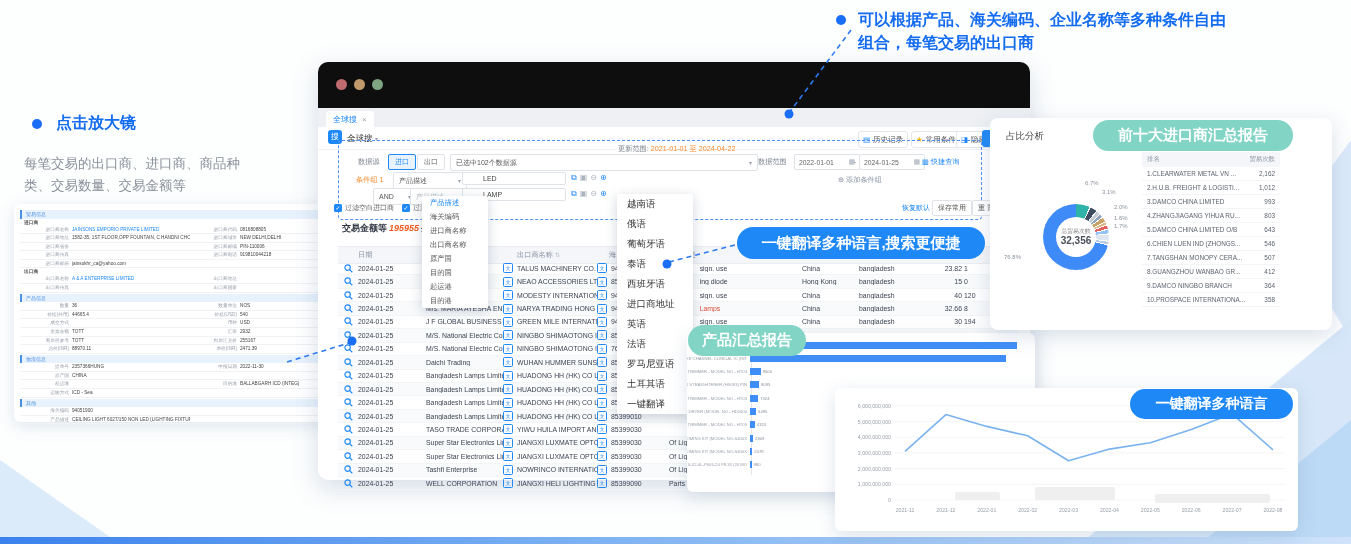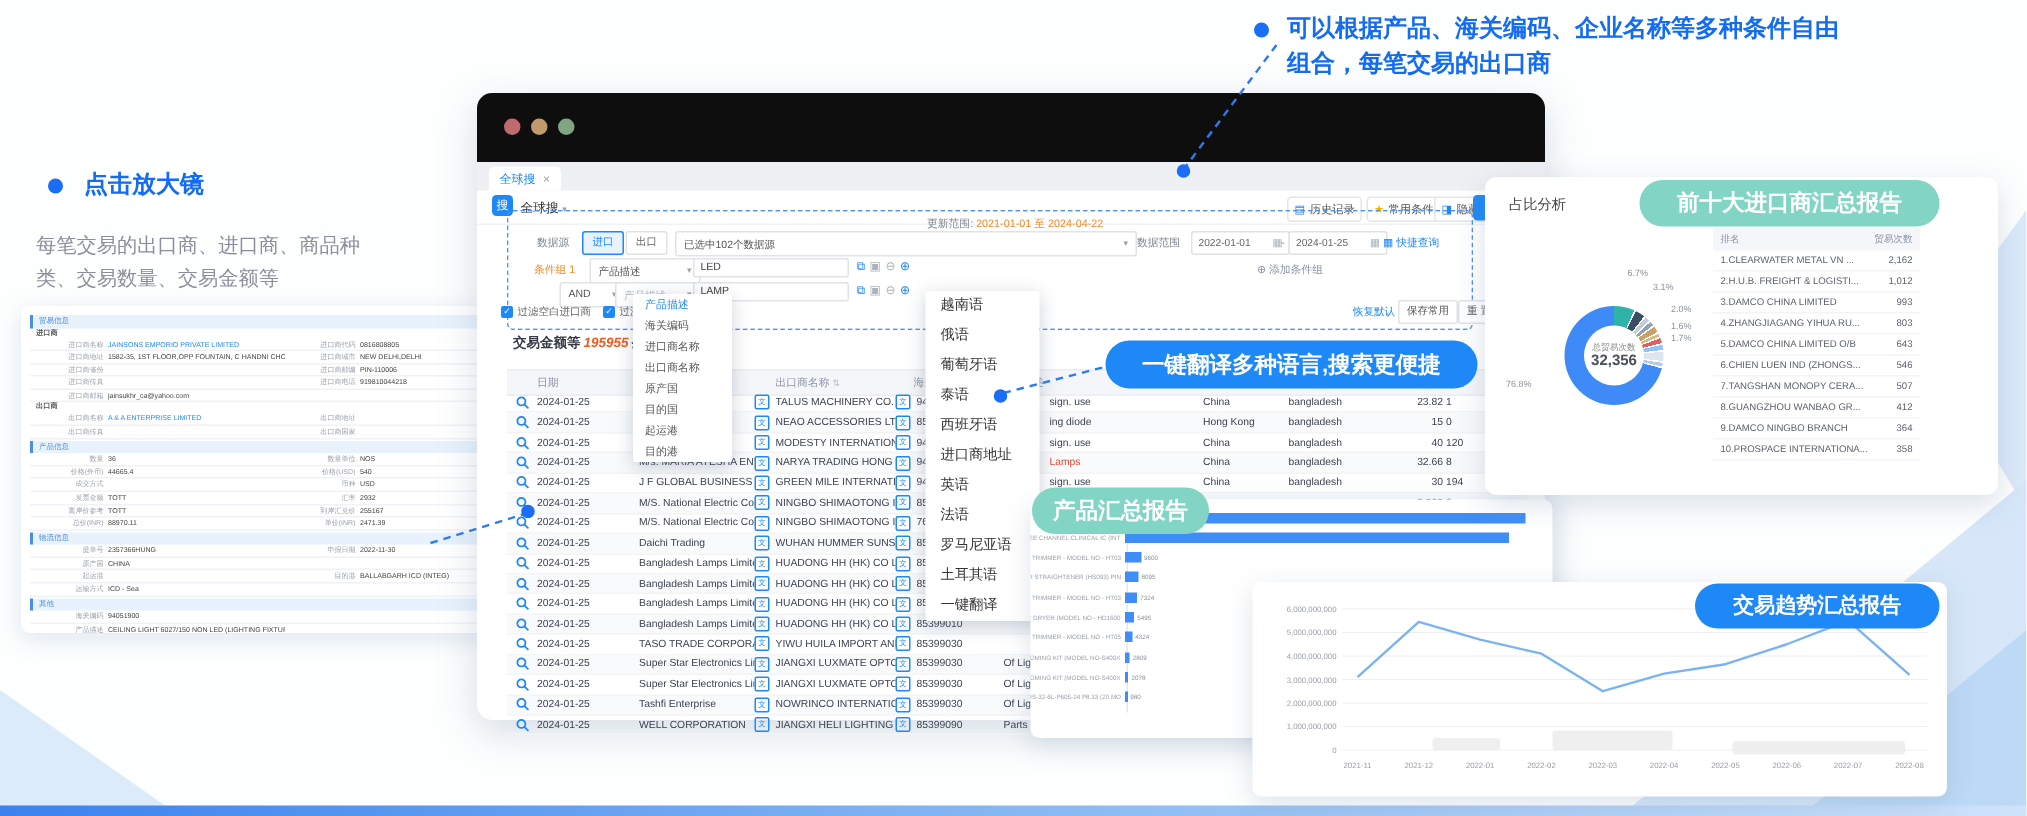--- a/index.html
+++ b/index.html
@@ -49,21 +49,21 @@
   .orange{color:#f5892b;}
   .toggle{height:14px;line-height:14px;font-size:7px;text-align:center;border-radius:2px;width:26px;}
   .toggle.on{background:#e8f3ff;border:1px solid #1e88f7;color:#1e88f7;}
   .toggle.off{background:#fff;border:1px solid #dfe3e8;color:#666;}
   .selbox{height:15px;border:1px solid #dfe3e8;border-radius:2px;background:#fff;display:flex;
     align-items:center;font-size:7px;color:#555;padding:0 5px;justify-content:space-between;}
   .chev{color:#9aa2ad;font-size:6px;}
   .dinput{height:14px;border:1px solid #dfe3e8;border-radius:2px;background:#fff;display:flex;
     align-items:center;font-size:6.8px;color:#666;padding:0 4px;justify-content:space-between;}
   .cal{color:#a8b0ba;font-size:7px;}
-  .kw{height:13px;border:1px solid #dfe3e8;border-radius:2px;font-size:7px;color:#444;padding:0 4px;
+  .kw{height:13px;border:1px solid #dfe3e8;border-radius:2px;font-size:7px;color:#444;padding:0 20px;
     box-sizing:border-box;font-family:inherit;}
   .icn{font-size:8px;}
   .blue{color:#1e88f7;} .gray{color:#aab2bc;}
   .cb{width:8px;height:8px;background:#1e88f7;border-radius:1.5px;color:#fff;font-size:6px;
     line-height:8px;text-align:center;display:inline-block;margin-right:3px;}
   .cbl{font-size:7px;color:#666;display:flex;align-items:center;}
   .sbtn{height:14px;line-height:13px;border:1px solid #dfe3e8;border-radius:2px;background:#fff;
     font-size:7px;color:#555;padding:0 5px;}
   #resultbar{left:24px;top:160px;font-size:9px;color:#353b46;font-weight:bold;}
   #resultbar .cnt{color:#f25b1e;font-style:italic;padding:0 2px;}
@@ -901,21 +901,21 @@
       <polyline points="70,63.4 110.88888888888889,26.6 151.77777777777777,38.4 192.66666666666666,47.8 233.55555555555554,72.8 274.44444444444446,61.1 315.3333333333333,54.8 356.2222222222222,41.5 397.1111111111111,25.8 438,61.9" fill="none" stroke="#7ab3ee" stroke-width="1.6" stroke-linejoin="round"></polyline>
     </svg>
   <div class="blob" style="left:120px;top:104px;width:45px;height:8px;"></div>
   <div class="blob" style="left:200px;top:99px;width:80px;height:13px;"></div>
   <div class="blob" style="left:320px;top:106px;width:115px;height:9px;"></div>
 </div>
 
 <div class="badge bluebg" style="left:737px;top:227px;width:248px;height:32px;font-size:15px;">一键翻译多种语言,搜索更便捷</div>
 <div class="badge teal" style="left:688px;top:325px;width:118px;height:31px;font-size:15px;">产品汇总报告</div>
 <div class="badge teal" style="left:1093px;top:120px;width:200px;height:31px;font-size:15px;">前十大进口商汇总报告</div>
-<div class="badge bluebg" style="left:1130px;top:389px;width:163px;height:30px;font-size:14px;">交易趋势汇总报告</div>
+<div class="badge bluebg" style="left:1130px;top:389px;width:163px;height:30px;font-size:14px;">一键翻译多种语言</div>
 
 <svg id="overlay" width="1351" height="544">
   <line x1="851" y1="30" x2="789" y2="113" stroke="#2d7bf0" stroke-width="1.6" stroke-dasharray="5 4"></line>
   <circle cx="789" cy="114" r="4.5" fill="#1a6df5"></circle>
   <line x1="352" y1="342" x2="287" y2="362" stroke="#2d7bf0" stroke-width="1.6" stroke-dasharray="5 4"></line>
   <circle cx="352" cy="341" r="4.5" fill="#1a6df5"></circle>
   <line x1="669" y1="262" x2="735" y2="245" stroke="#2d7bf0" stroke-width="1.6" stroke-dasharray="5 4"></line>
   <circle cx="667" cy="264" r="4.5" fill="#1a6df5"></circle>
 </svg>
 

